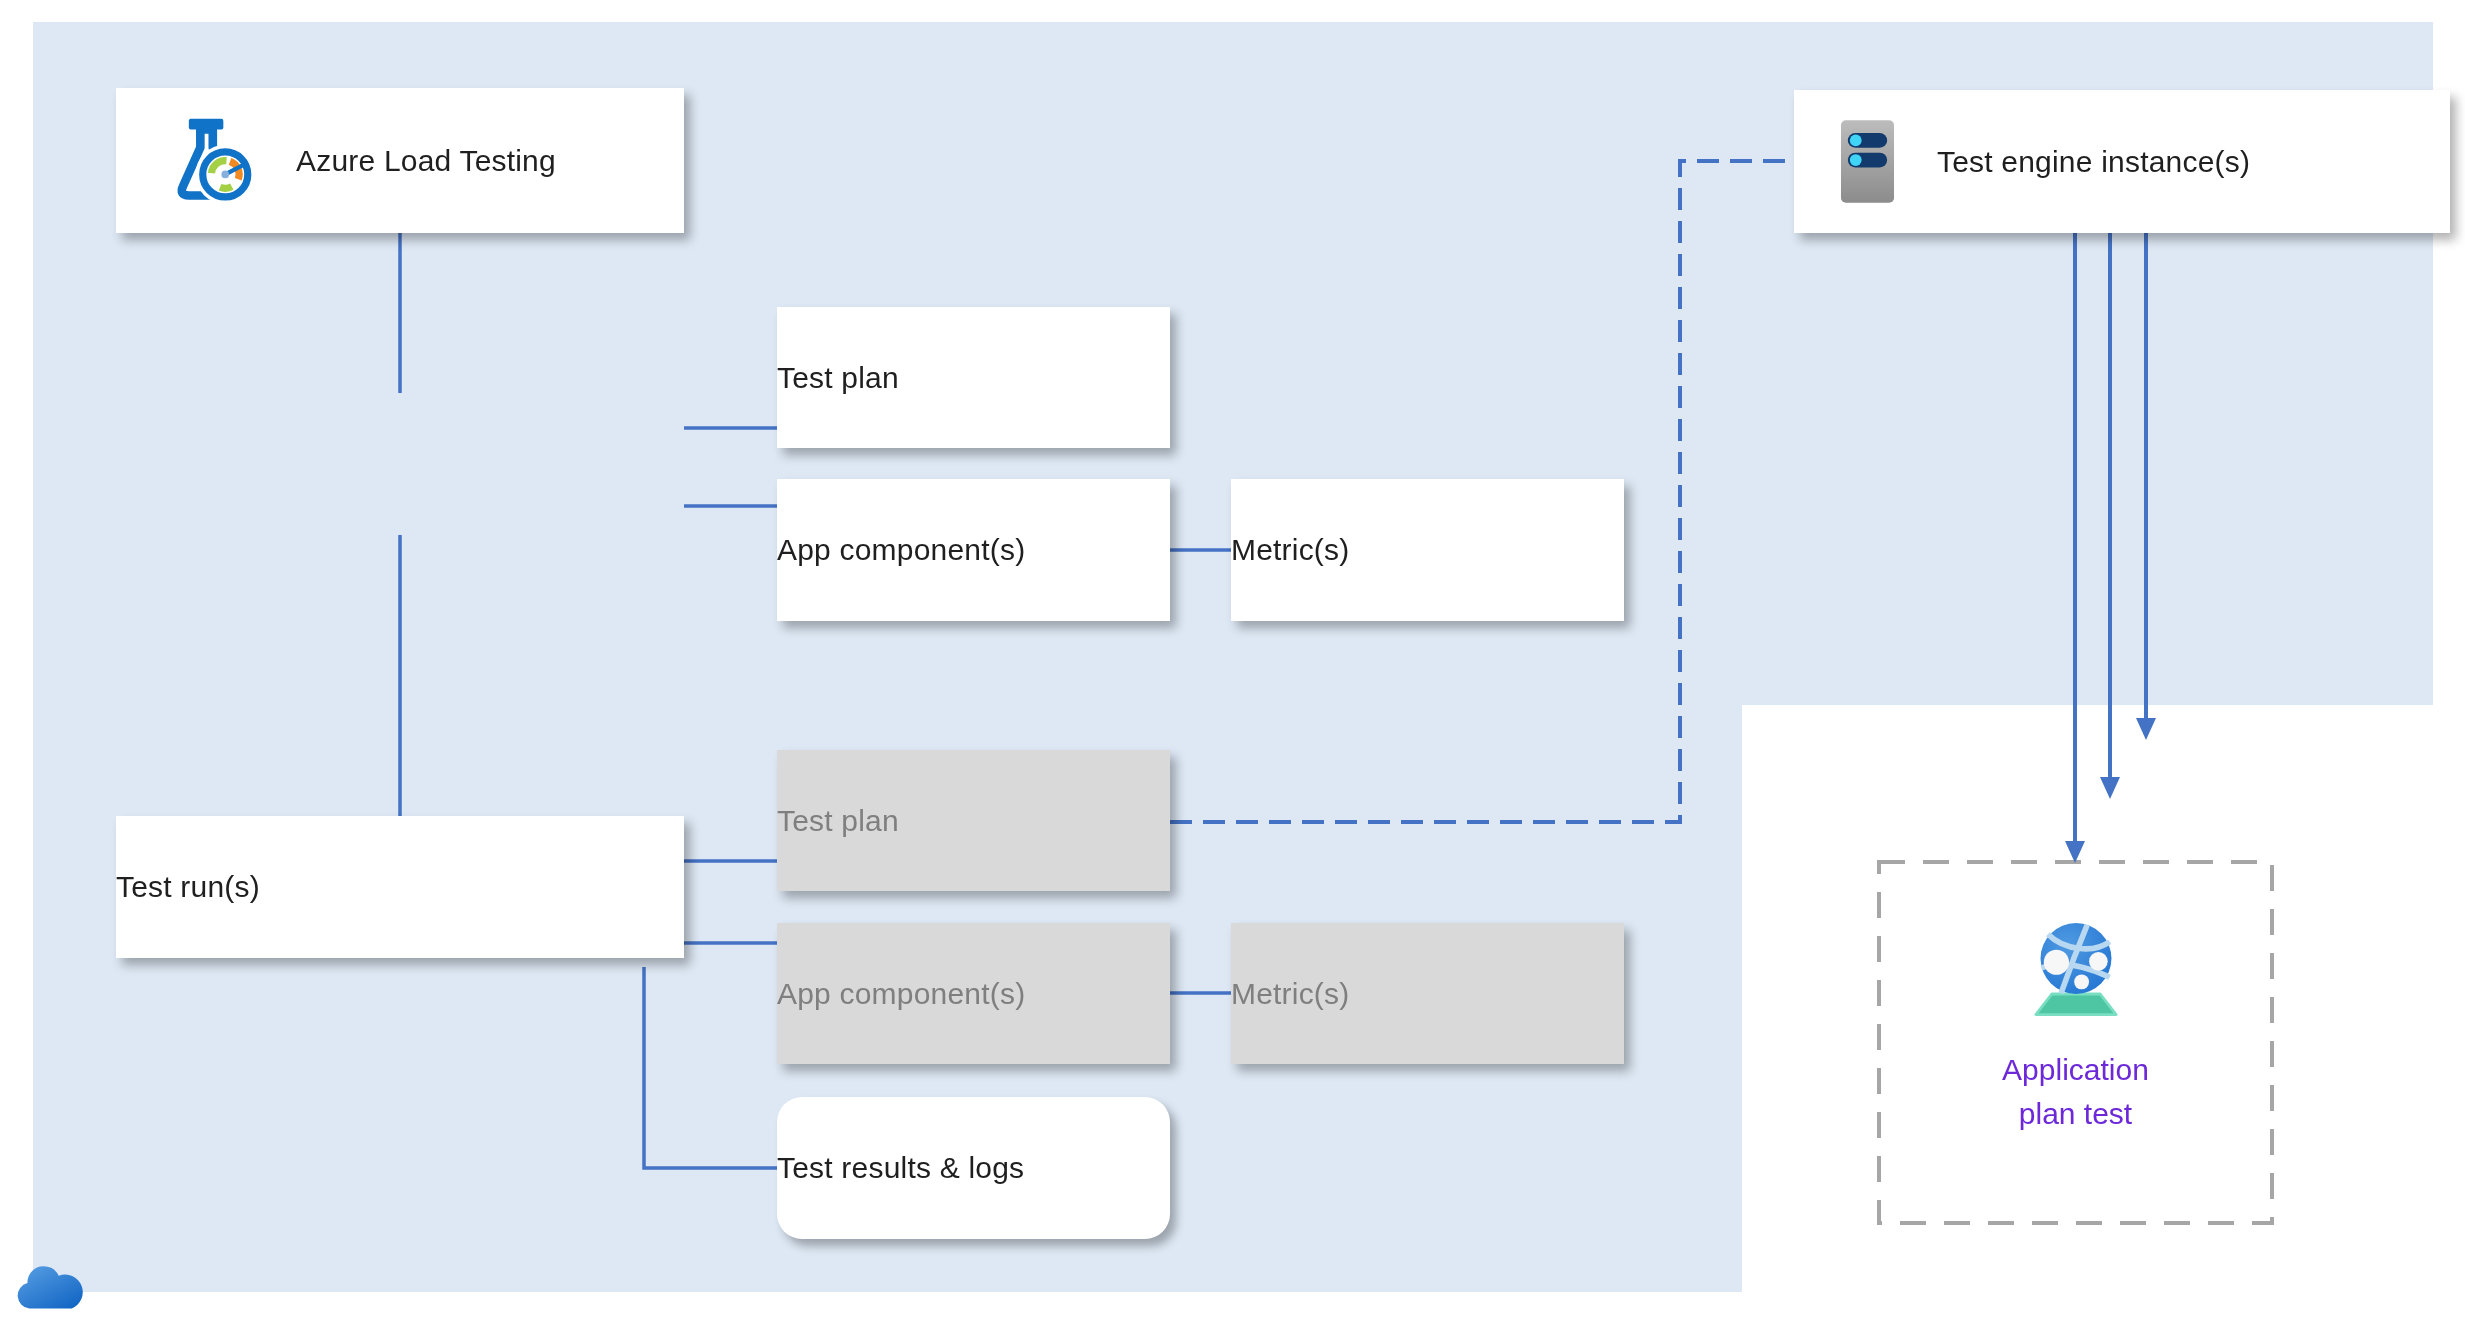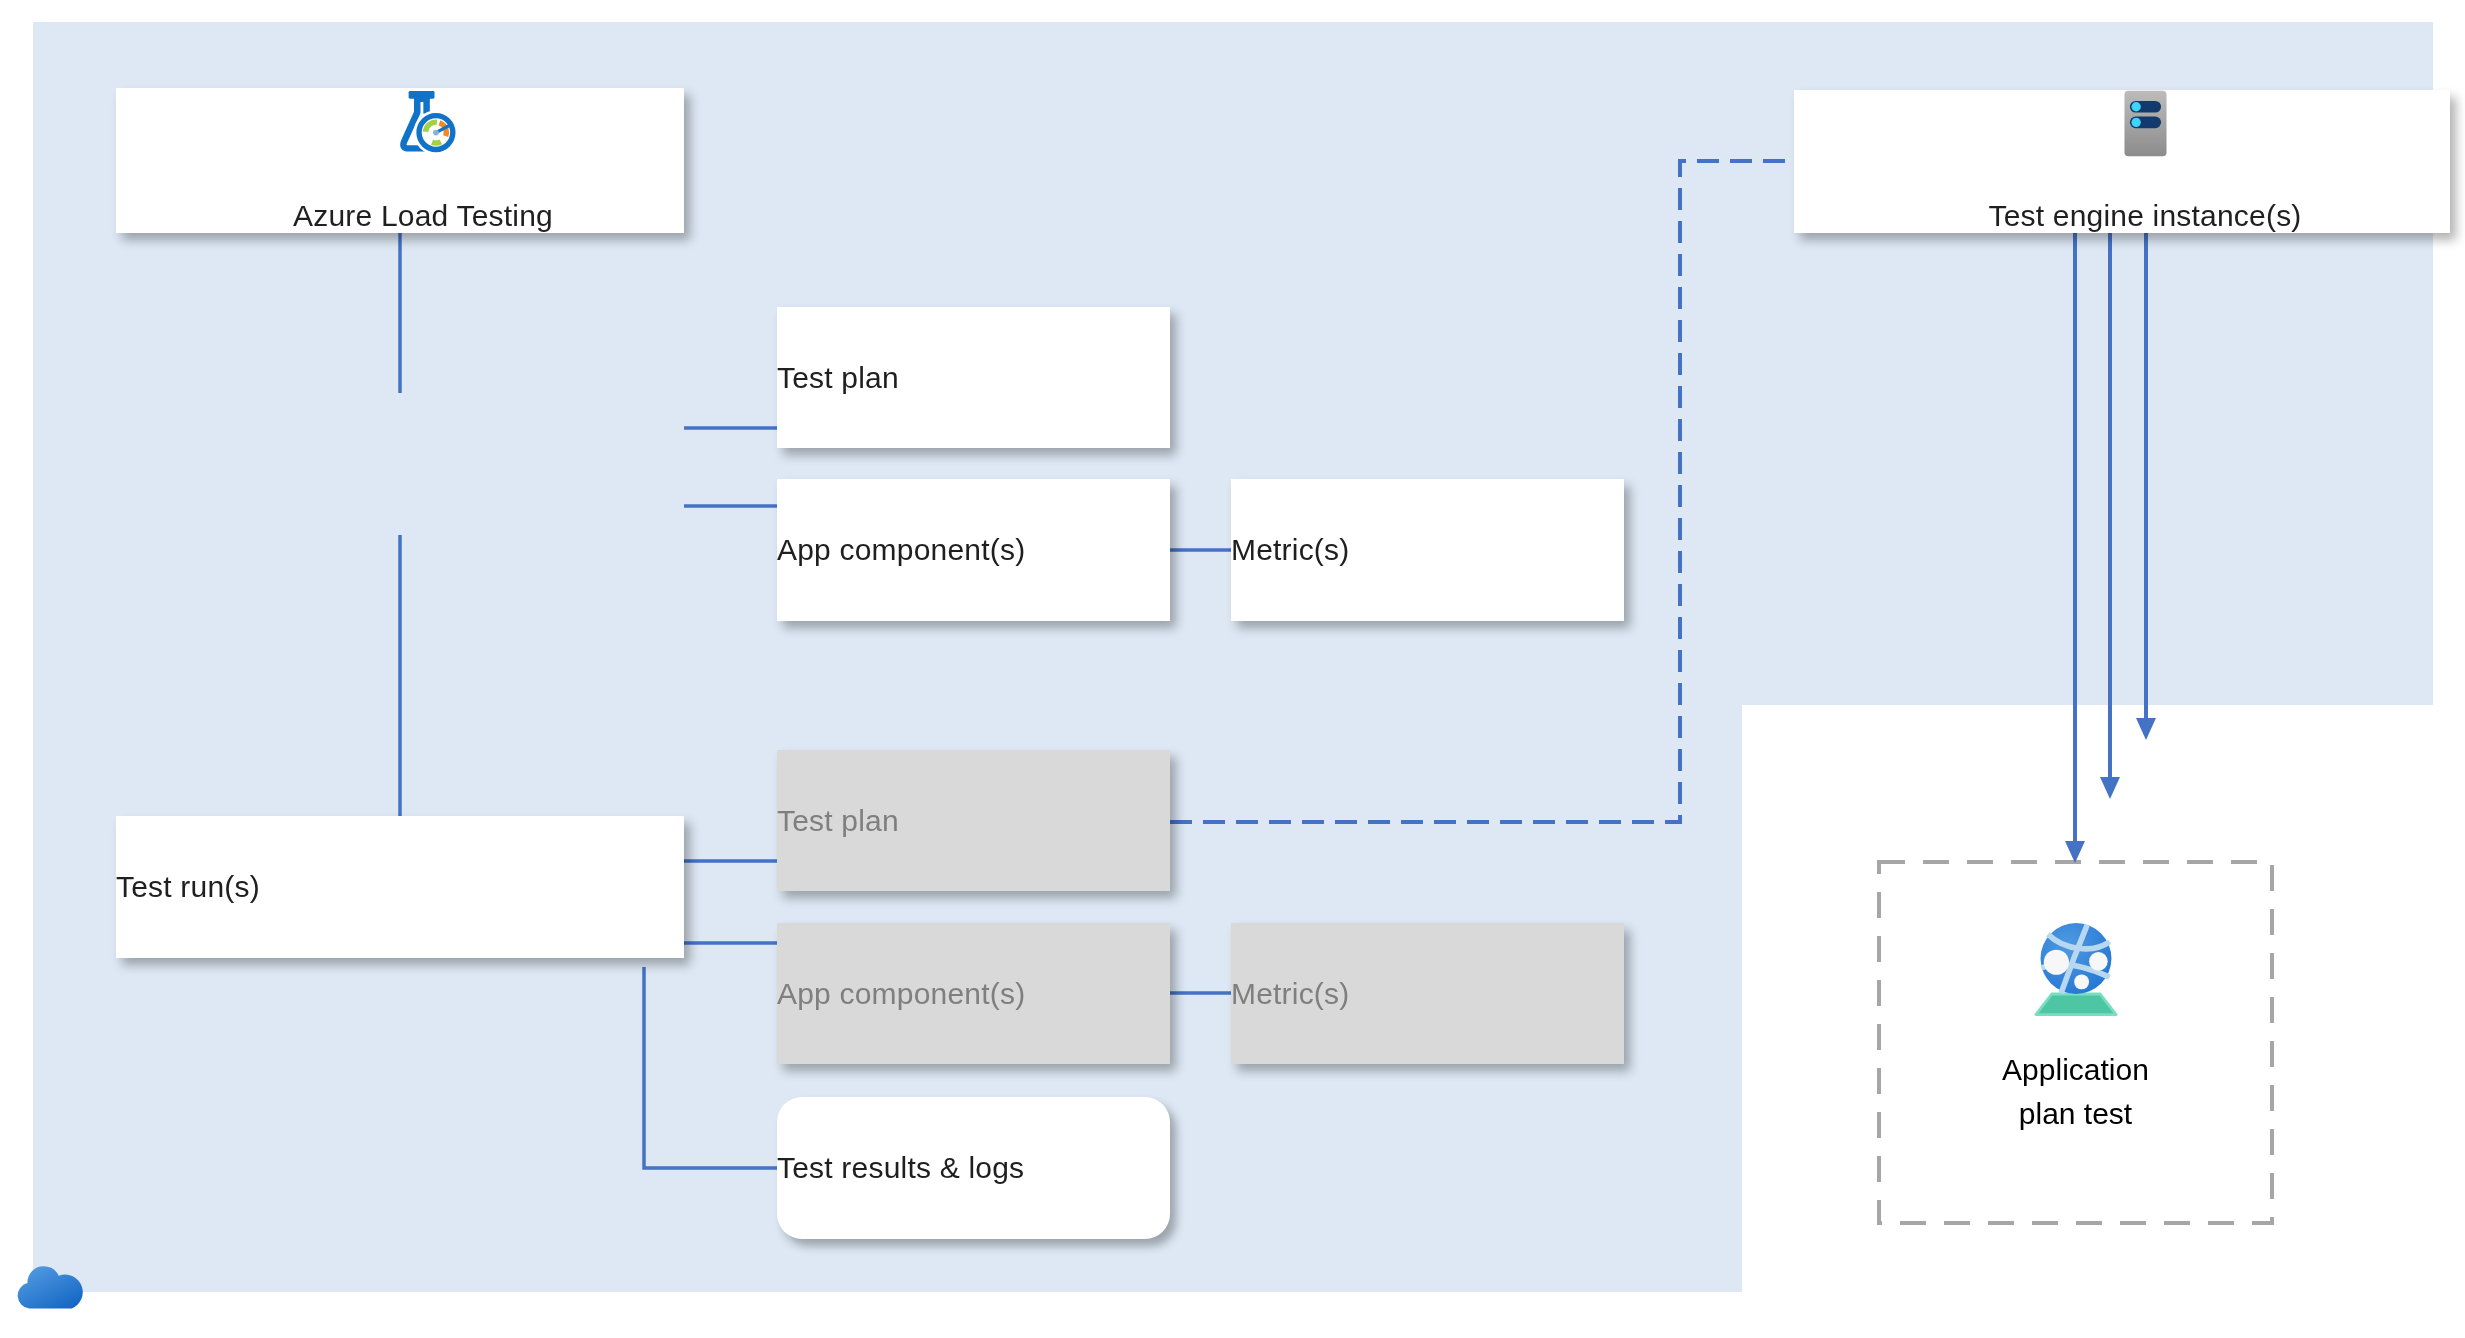--- a/index.html
+++ b/index.html
@@ -25,40 +25,40 @@
   }
   
   .box{
     position:absolute;background:#ffffff;
     display:flex;align-items:center;
     box-shadow:6px 7px 10px rgba(0,0,0,0.30);
     font-size:30px;color:#1f1f1f;z-index:2;
     letter-spacing:0.2px;
   }
   .box.gray{background:#d9d9d9;color:#7f7f7f;}
-  .box.icon-row{justify-content:flex-start;padding-left:46px;gap:42px;box-sizing:border-box;flex-direction:column;}
+  .box.icon-row{justify-content:flex-start;padding-left:46px;gap:42px;box-sizing:border-box;}
   .box .label{white-space:nowrap;}
   
   #node-azure-load-testing{left:116px;top:88px;width:568px;height:145px;}
   #node-tests{left:116px;top:393px;width:568px;height:142px;}
   #node-test-plan{left:777px;top:307px;width:393px;height:141px;}
   #node-app-components{left:777px;top:479px;width:393px;height:142px;}
   #node-metrics{left:1231px;top:479px;width:393px;height:142px;}
   #node-test-runs{left:116px;top:816px;width:568px;height:142px;}
   #node-run-test-plan{left:777px;top:750px;width:393px;height:141px;}
   #node-run-app-components{left:777px;top:923px;width:393px;height:141px;}
   #node-run-metrics{left:1231px;top:923px;width:393px;height:141px;}
   #node-test-results{left:777px;top:1097px;width:393px;height:142px;border-radius:25px;}
   #node-test-engine{left:1794px;top:90px;width:656px;height:143px;}
   
   #node-app-under-test{
     position:absolute;left:1879px;top:862px;width:393px;height:361px;
     display:flex;flex-direction:column;align-items:center;justify-content:center;
     padding-bottom:40px;box-sizing:border-box;
-    font-size:30px;color:#000000;z-index:2;text-align:center;
+    font-size:30px;color:#6d28d9;z-index:2;text-align:center;
   }
   #node-app-under-test .label{line-height:44px;}
   #cloud-decoration{position:absolute;left:14px;top:1256px;width:75px;height:55px;z-index:3;}
 </style>
 </head>
 <body>
 
 <div id="canvas">
 
   <div id="blue-bg"></div>

